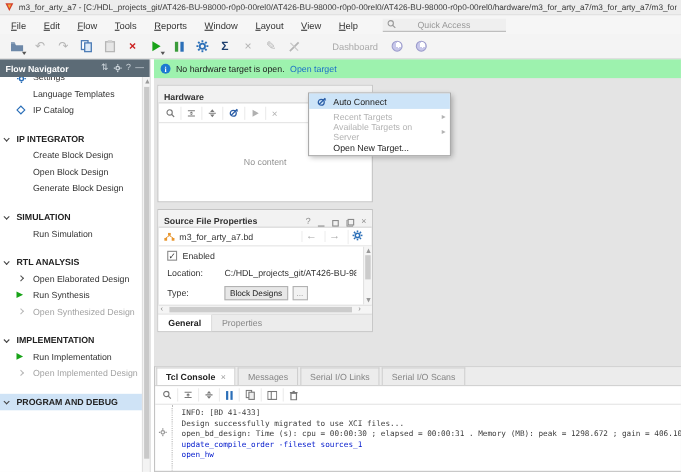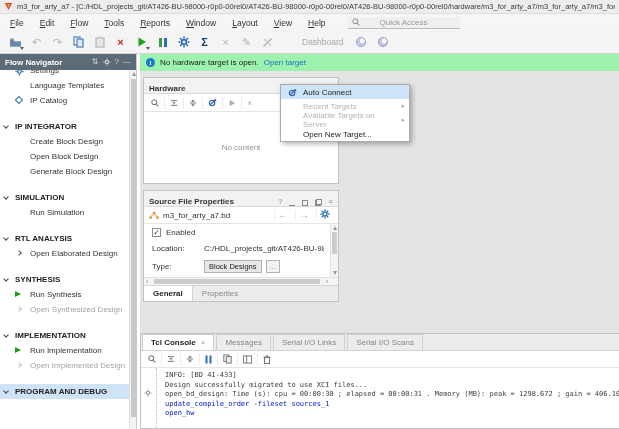--- a/index.html
+++ b/index.html
@@ -295,24 +295,20 @@
         <div class="fn-row">
             <span>Run Simulation</span>
           </div>
         <div class="fn-row section">
             <span class="chev"></span>
             <span>RTL ANALYSIS</span>
           </div>
         <div class="fn-row">
             <span class="chev-right"></span>
             <span>Open Elaborated Design</span>
-          </div>
-        <div class="fn-row section">
-            <span class="chev"></span>
-            <span>SYNTHESIS</span>
           </div>
         <div class="fn-row">
             <span class="play-tri"></span>
             <span>Run Synthesis</span>
           </div>
         <div class="fn-row disabled">
             <span class="chev-right" style="border-color:#bbb;"></span>
             <span>Open Synthesized Design</span>
           </div>
         <div class="fn-row section">

